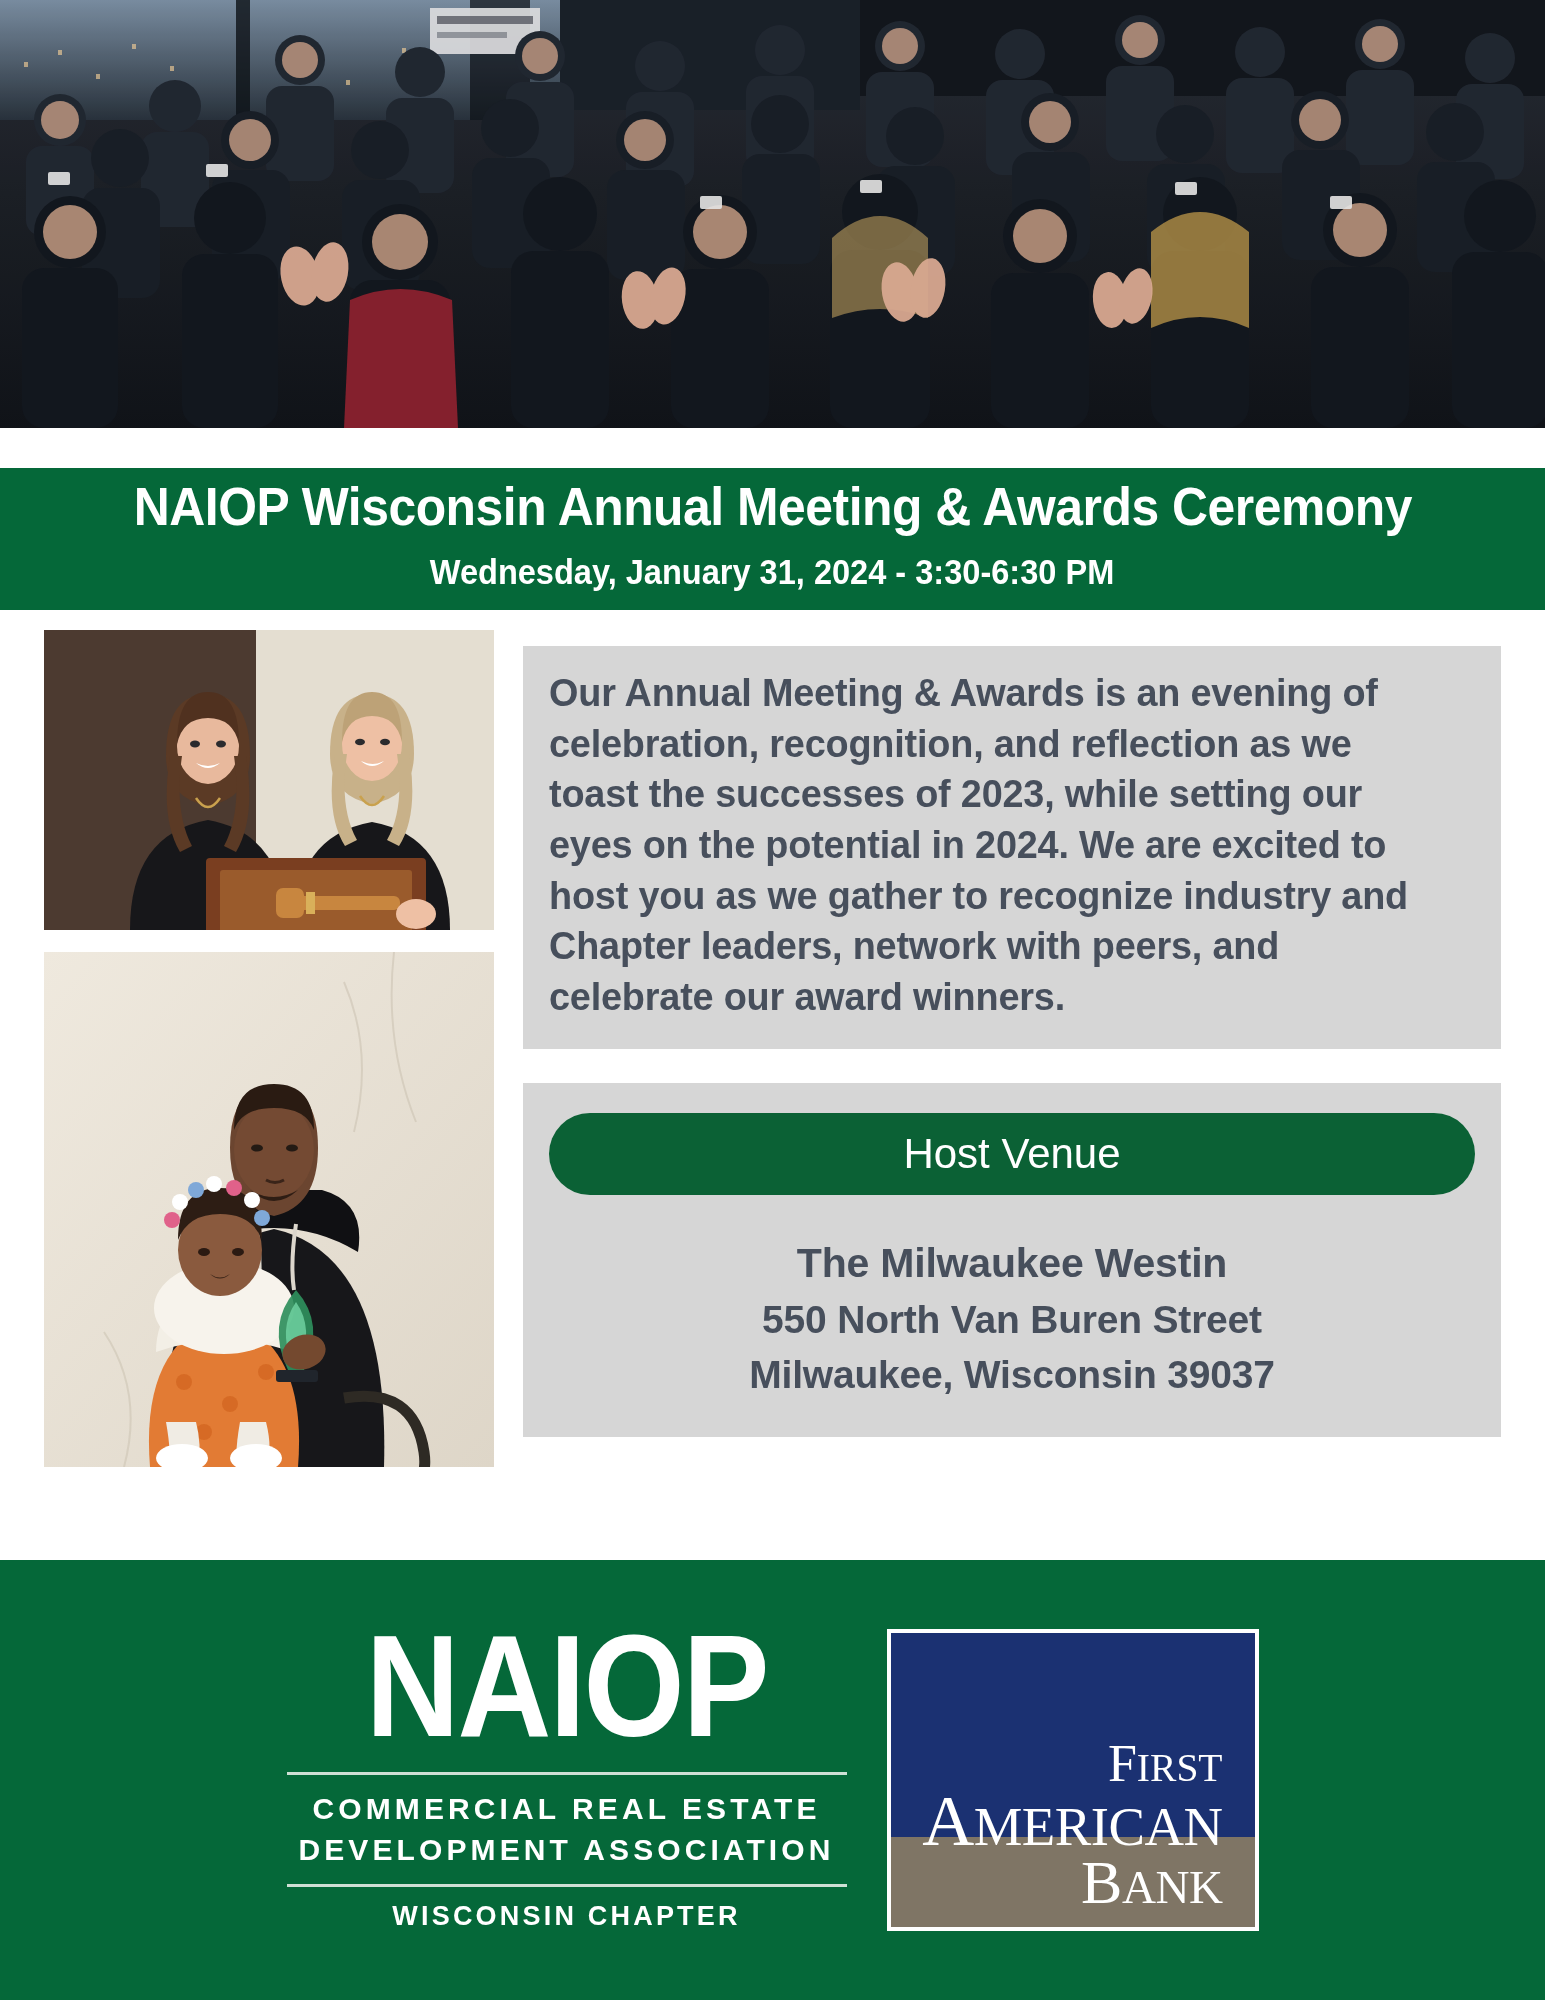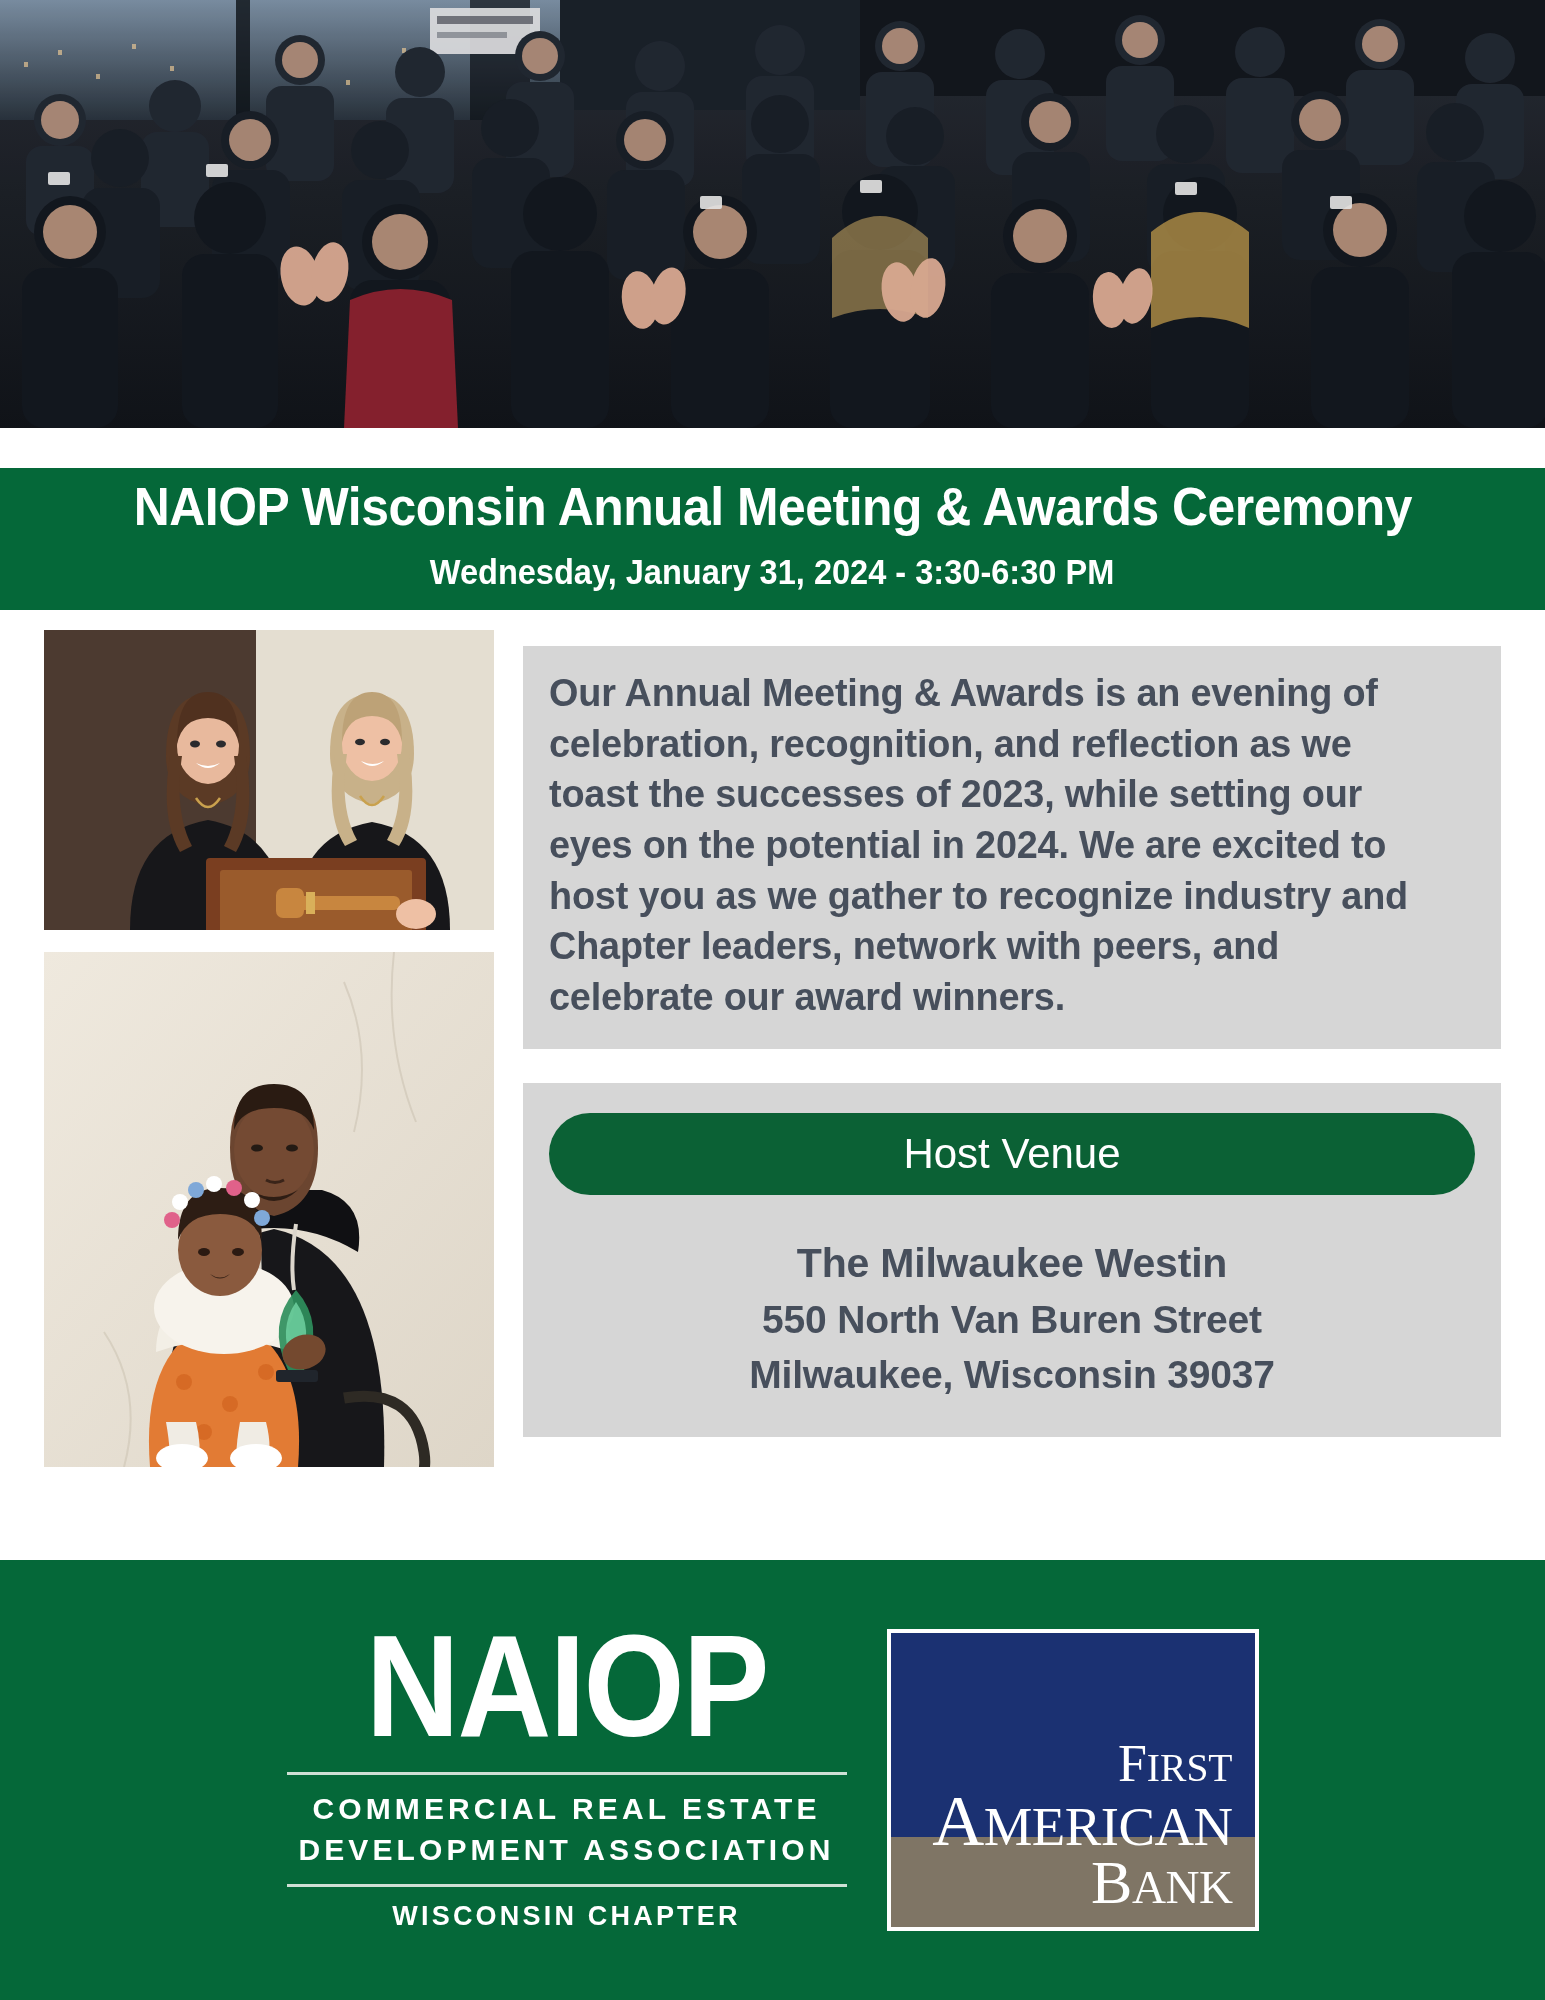--- a/index.html
+++ b/index.html
@@ -192,21 +192,21 @@
     overflow: hidden;
   }
   .fab-band {
     position: absolute;
     left: 0; bottom: 0;
     width: 100%; height: 90px;
     background: #7f7565;
   }
   .fab-text {
     position: absolute;
-    right: 22px; bottom: 16px;
+    right: 32px; bottom: 16px;
     text-align: right;
     font-family: "Liberation Serif", serif;
     color: #ffffff;
     line-height: 0.92;
   }
   .fab-first    { font-size: 52px; letter-spacing: 0px; }
   .fab-american { font-size: 72px; letter-spacing: -0.5px; }
   .fab-bank     { font-size: 62px; letter-spacing: -0.5px; }
   .fab-cap  { font-size: 1em; }
   .fab-small{ font-size: 0.76em; }

